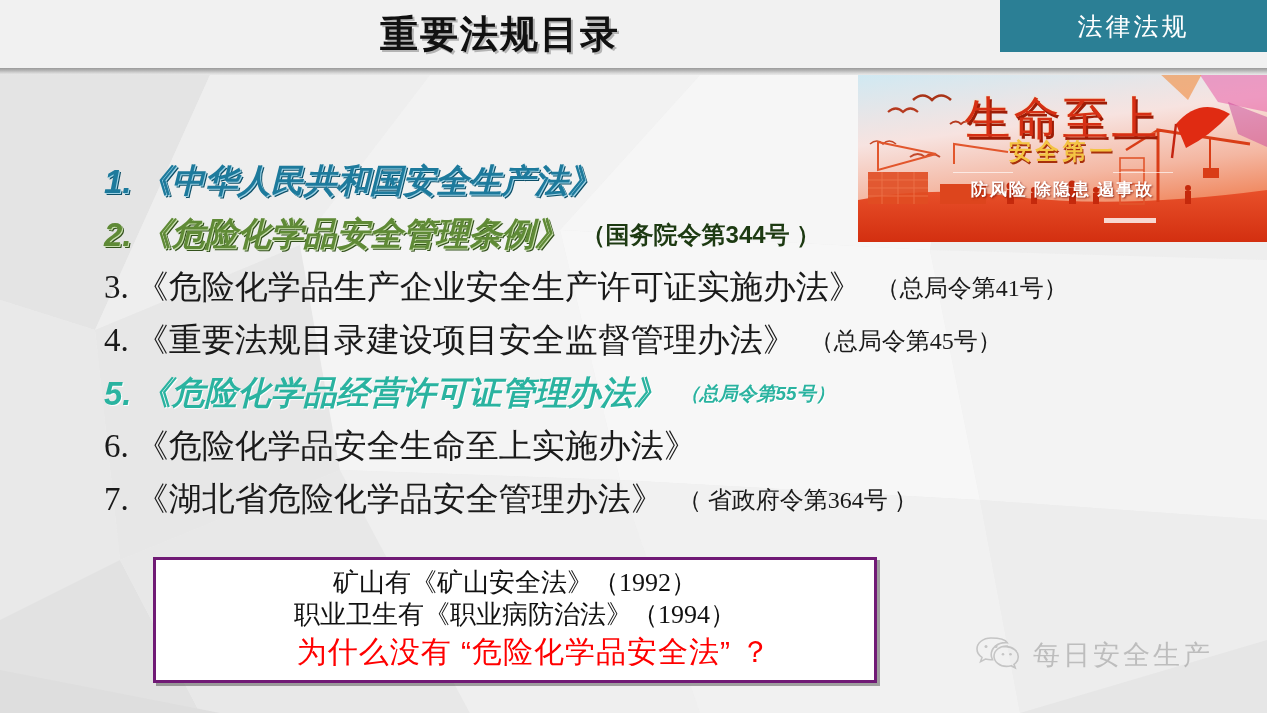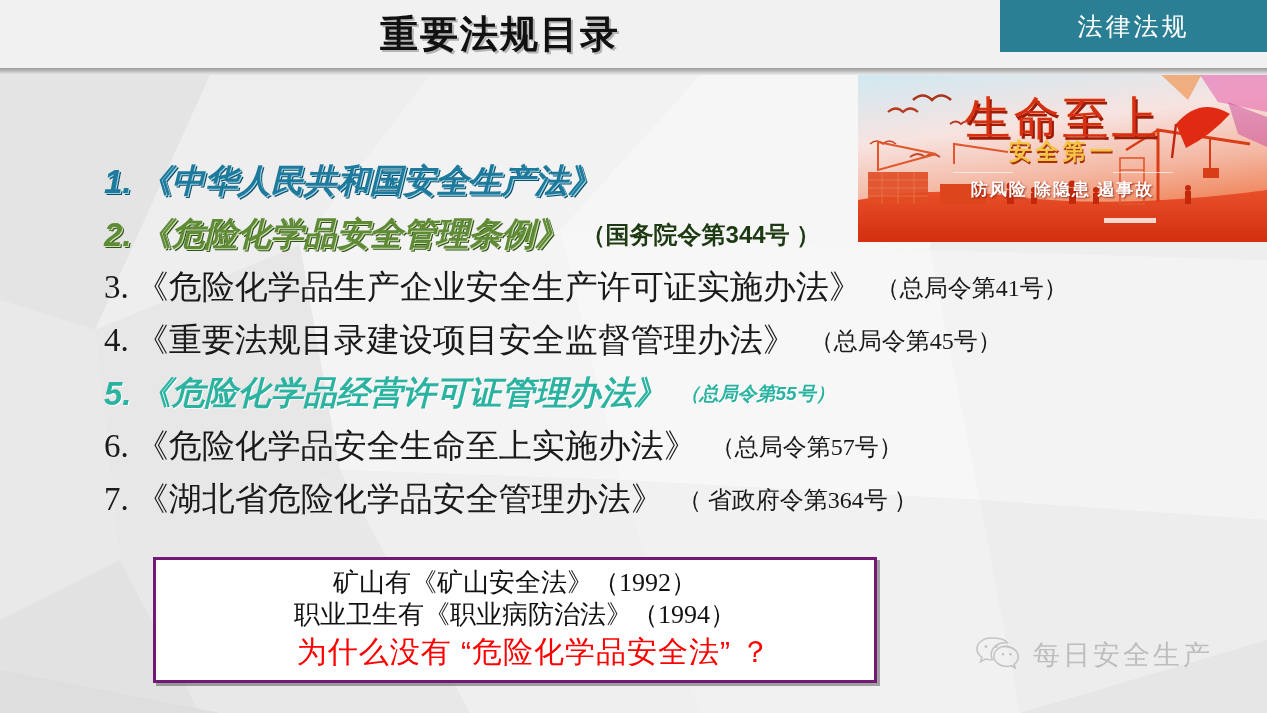--- a/index.html
+++ b/index.html
@@ -267,21 +267,20 @@
     <span class="num">5.</span>
     <span class="title">《危险化学品经营许可证管理办法》</span>
     <span class="suffix">（总局令第55号）</span>
   </div>
 
   <div class="item plain">
     <span class="num">6.</span>
     <span class="title">《危险化学品安全</span>
     <span class="title hl">生命至上</span>
     <span class="title">实施办法》</span>
-    <span class="suffix">（总局令第57号）</span>
   </div>
 
   <div class="item plain">
     <span class="num">7.</span>
     <span class="title">《湖北省危险化学品安全管理办法》</span>
     <span class="suffix">（ 省政府令第364号 ）</span>
   </div>
 
 </div>
 

